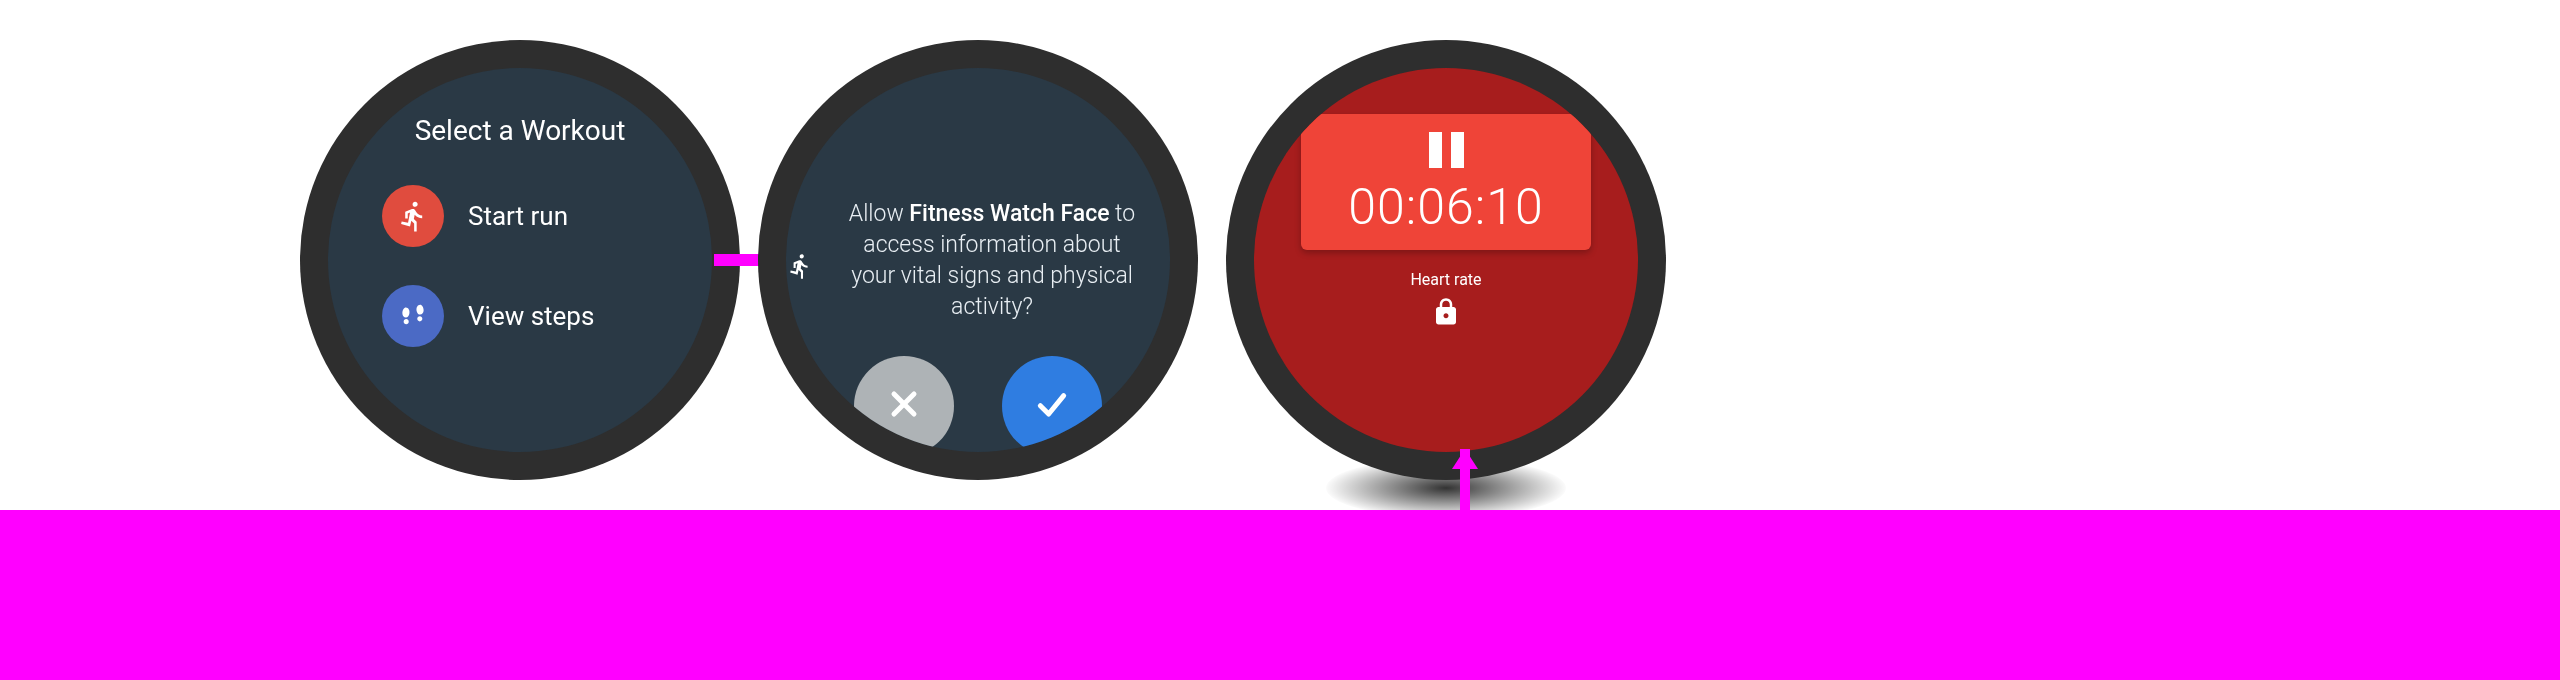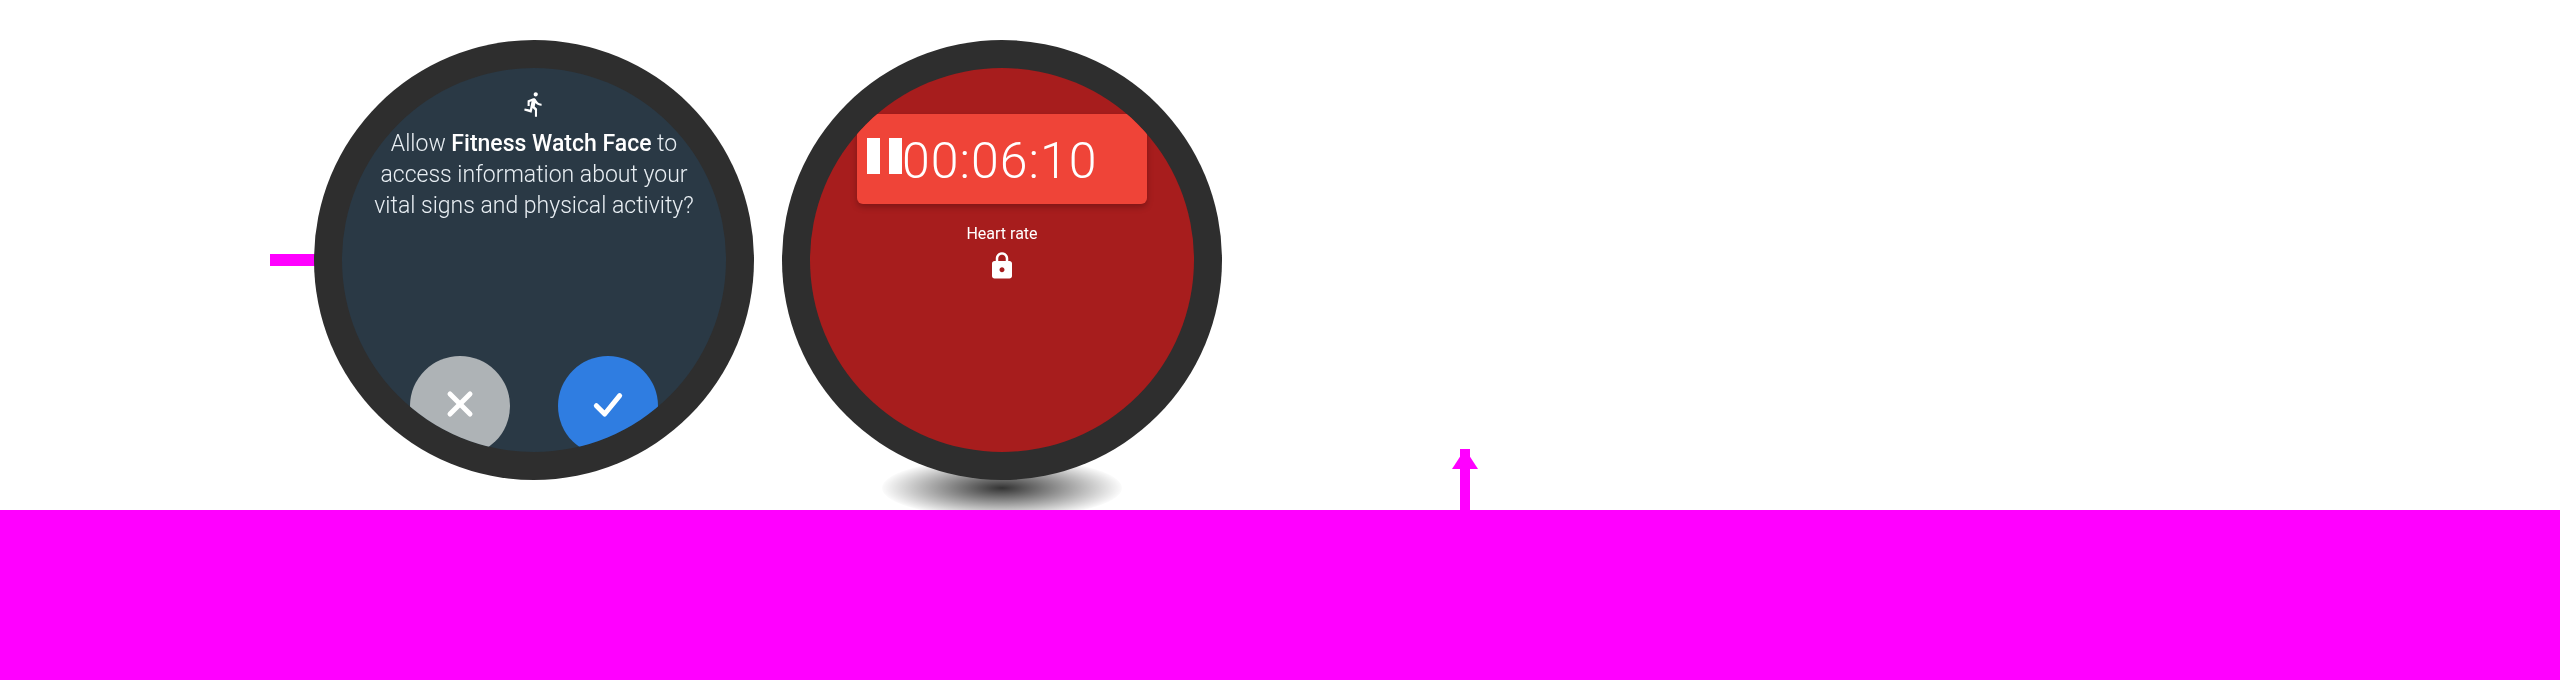--- a/index.html
+++ b/index.html
@@ -105,21 +105,21 @@
     border-left: 20px solid #ff00ff;
     border-top: 14px solid transparent;
     border-bottom: 14px solid transparent;
   }
 
   
   .face-perm {
     background: #2a3945;
     color: #fff;
     display: flex;
-    flex-direction: column;
+    flex-direction: row;
     align-items: center;
   }
   .perm-icon-top {
     margin-top: 22px;
     margin-bottom: 6px;
   }
   .perm-icon-top svg { width: 28px; height: 28px; fill: #fff; }
   .perm-text {
     font-size: 23px;
     line-height: 1.35;
@@ -163,21 +163,21 @@
     flex-direction: column;
     align-items: center;
     padding-top: 46px;
   }
   .run-card {
     width: 290px;
     background: #ef4438;
     border-radius: 6px;
     padding: 18px 10px 14px 10px;
     display: flex;
-    flex-direction: row;
+    flex-direction: column;
     align-items: center;
     box-shadow: 0 3px 6px rgba(0,0,0,.25);
   }
   .pause-icon {
     display: flex;
     gap: 9px;
     margin-bottom: 10px;
   }
   .pause-icon span {
     width: 13px;
@@ -240,20 +240,43 @@
     border-right: 13px solid transparent;
   }
 </style>
 </head>
 <body>
 
 <div class="magenta-bar"></div>
 
 <div class="stage">
 
+  <div class="watch">
+    <div class="watch-face face-workout">
+      <div class="w1-title">Select a Workout</div>
+
+      <div class="w1-item">
+        <div class="w1-icon w1-icon-run">
+          <svg viewBox="0 0 24 24">
+              <path d="M13.5 5.5c1 0 1.8-.8 1.8-1.8S14.5 2 13.5 2s-1.8.8-1.8 1.8.8 1.7 1.8 1.7zM9.9 19.4l.9-4 2 1.9V23h1.8v-7l-2-1.9.6-3c1.3 1.5 3.2 2.4 5.3 2.4V11.7c-1.8 0-3.3-.9-4.1-2.3l-.9-1.5c-.3-.5-.9-.9-1.5-.9-.2 0-.5 0-.7.1L6.5 9v4.7h1.8v-3.5l1.6-.6-1.4 7.1L4 15.8l-.4 1.8 6.3 1.8z"></path>
+            </svg>
+        </div>
+        <div class="w1-label">Start run</div>
+      </div>
+
+      <div class="w1-item">
+        <div class="w1-icon w1-icon-steps">
+          <svg viewBox="0 0 24 24">
+              <path d="M7 6c1.7 0 3 2 2.4 4.6-.3 1.3-1.2 2.4-2.4 2.4-1.5 0-2.5-1.3-2.5-3C4.5 7.8 5.6 6 7 6zm.2 8.2c1 0 1.8.8 1.8 1.8s-.8 1.8-1.8 1.8-1.8-.8-1.8-1.8.8-1.8 1.8-1.8zM17 4c1.4 0 2.5 1.8 2.5 4 0 1.7-1 3-2.5 3-1.2 0-2.1-1.1-2.4-2.4C14 6 15.3 4 17 4zm-.2 8.2c1 0 1.8.8 1.8 1.8s-.8 1.8-1.8 1.8-1.8-.8-1.8-1.8.8-1.8 1.8-1.8z"></path>
+            </svg>
+        </div>
+        <div class="w1-label">View steps</div>
+      </div>
+    </div>
+  </div>
 
   <div class="arrow-connector">
     <div class="arrow-line"></div>
     <div class="arrow-head"></div>
   </div>
 
   <div class="watch">
     <div class="watch-face face-perm">
       <div class="perm-icon-top">
         <svg viewBox="0 0 24 24">

